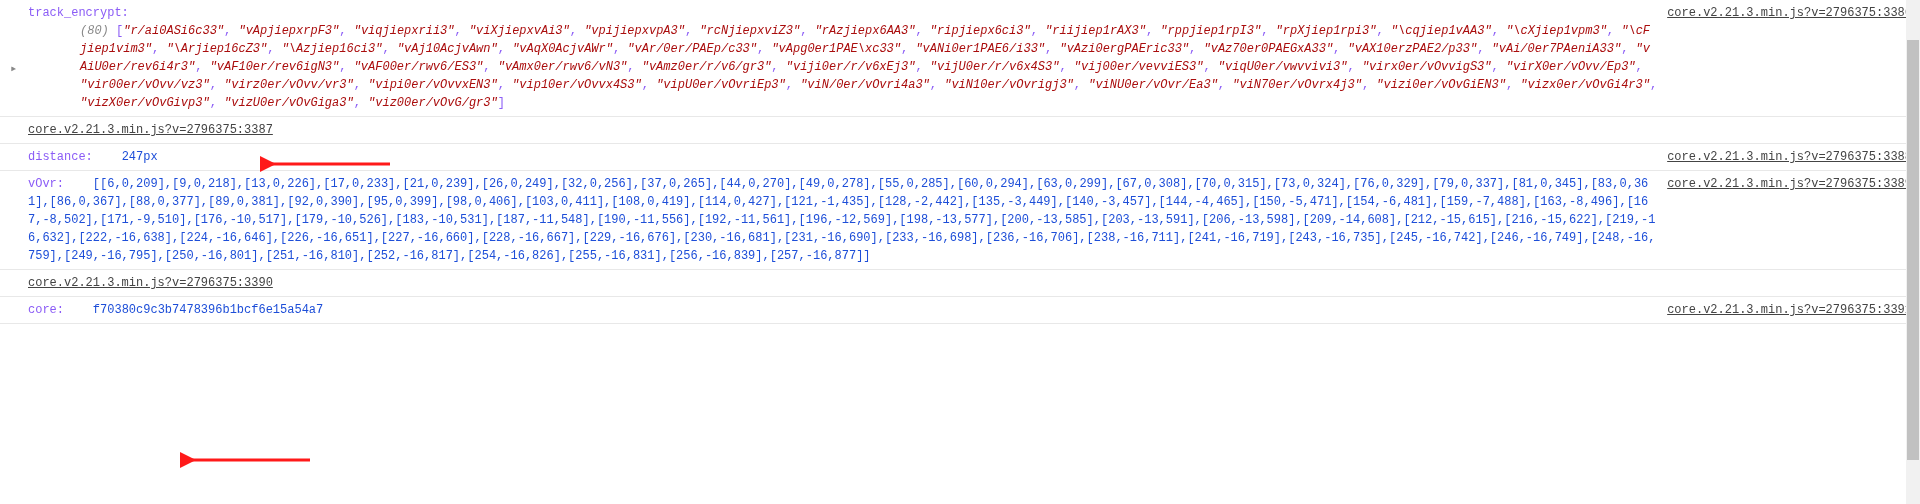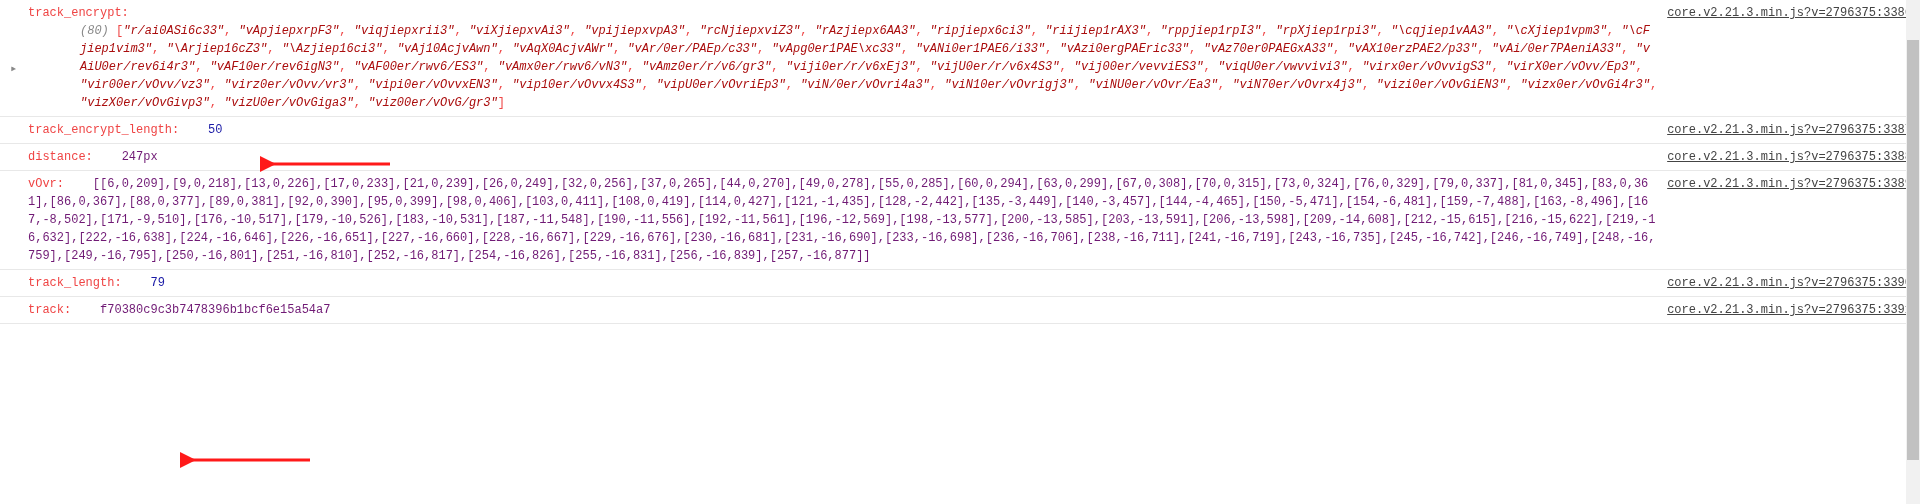--- a/index.html
+++ b/index.html
@@ -26,25 +26,25 @@
     word-break: break-all;
     padding-right: 10px;
   }
   .src {
     color: #444;
     text-decoration: underline;
     white-space: nowrap;
     flex-shrink: 0;
     align-self: flex-start;
   }
-  .label { color: #ef4444; }
+  .label { color: #8b5cf6; }
   .num { color: #1a1aa6; }
   .str { color: #aa0d0d; }
   .arr-prefix { color: #888; font-style: italic; }
-  .hash { color: #701a75; }
+  .hash { color: #1d4ed8; }
   .expand-tri {
     position: absolute;
     left: 10px;
     color: #888;
     user-select: none;
   }
   .annot {
     position: absolute;
     pointer-events: none;
     z-index: 10;
@@ -76,25 +76,20 @@
     <span class="label">track_encrypt:</span>
     <div class="indent" style="font-style:normal;">
       <span class="arr-prefix">(80)</span>
       <span class="label"> [</span><span id="enc-items" class="str"><span class="str" style="font-style:italic;">"r/ai0ASi6c33"</span><span class="label" style="font-style:normal;">, </span><span class="str" style="font-style:italic;">"vApjiepxrpF3"</span><span class="label" style="font-style:normal;">, </span><span class="str" style="font-style:italic;">"viqjiepxrii3"</span><span class="label" style="font-style:normal;">, </span><span class="str" style="font-style:italic;">"viXjiepxvAi3"</span><span class="label" style="font-style:normal;">, </span><span class="str" style="font-style:italic;">"vpijiepxvpA3"</span><span class="label" style="font-style:normal;">, </span><span class="str" style="font-style:italic;">"rcNjiepxviZ3"</span><span class="label" style="font-style:normal;">, </span><span class="str" style="font-style:italic;">"rAzjiepx6AA3"</span><span class="label" style="font-style:normal;">, </span><span class="str" style="font-style:italic;">"ripjiepx6ci3"</span><span class="label" style="font-style:normal;">, </span><span class="str" style="font-style:italic;">"riijiep1rAX3"</span><span class="label" style="font-style:normal;">, </span><span class="str" style="font-style:italic;">"rppjiep1rpI3"</span><span class="label" style="font-style:normal;">, </span><span class="str" style="font-style:italic;">"rpXjiep1rpi3"</span><span class="label" style="font-style:normal;">, </span><span class="str" style="font-style:italic;">"\cqjiep1vAA3"</span><span class="label" style="font-style:normal;">, </span><span class="str" style="font-style:italic;">"\cXjiep1vpm3"</span><span class="label" style="font-style:normal;">, </span><span class="str" style="font-style:italic;">"\cFjiep1vim3"</span><span class="label" style="font-style:normal;">, </span><span class="str" style="font-style:italic;">"\Arjiep16cZ3"</span><span class="label" style="font-style:normal;">, </span><span class="str" style="font-style:italic;">"\Azjiep16ci3"</span><span class="label" style="font-style:normal;">, </span><span class="str" style="font-style:italic;">"vAj10AcjvAwn"</span><span class="label" style="font-style:normal;">, </span><span class="str" style="font-style:italic;">"vAqX0AcjvAWr"</span><span class="label" style="font-style:normal;">, </span><span class="str" style="font-style:italic;">"vAr/0er/PAEp/c33"</span><span class="label" style="font-style:normal;">, </span><span class="str" style="font-style:italic;">"vApg0er1PAE\xc33"</span><span class="label" style="font-style:normal;">, </span><span class="str" style="font-style:italic;">"vANi0er1PAE6/i33"</span><span class="label" style="font-style:normal;">, </span><span class="str" style="font-style:italic;">"vAzi0ergPAEric33"</span><span class="label" style="font-style:normal;">, </span><span class="str" style="font-style:italic;">"vAz70er0PAEGxA33"</span><span class="label" style="font-style:normal;">, </span><span class="str" style="font-style:italic;">"vAX10erzPAE2/p33"</span><span class="label" style="font-style:normal;">, </span><span class="str" style="font-style:italic;">"vAi/0er7PAeniA33"</span><span class="label" style="font-style:normal;">, </span><span class="str" style="font-style:italic;">"vAiU0er/rev6i4r3"</span><span class="label" style="font-style:normal;">, </span><span class="str" style="font-style:italic;">"vAF10er/rev6igN3"</span><span class="label" style="font-style:normal;">, </span><span class="str" style="font-style:italic;">"vAF00er/rwv6/ES3"</span><span class="label" style="font-style:normal;">, </span><span class="str" style="font-style:italic;">"vAmx0er/rwv6/vN3"</span><span class="label" style="font-style:normal;">, </span><span class="str" style="font-style:italic;">"vAmz0er/r/v6/gr3"</span><span class="label" style="font-style:normal;">, </span><span class="str" style="font-style:italic;">"viji0er/r/v6xEj3"</span><span class="label" style="font-style:normal;">, </span><span class="str" style="font-style:italic;">"vijU0er/r/v6x4S3"</span><span class="label" style="font-style:normal;">, </span><span class="str" style="font-style:italic;">"vij00er/vevviES3"</span><span class="label" style="font-style:normal;">, </span><span class="str" style="font-style:italic;">"viqU0er/vwvvivi3"</span><span class="label" style="font-style:normal;">, </span><span class="str" style="font-style:italic;">"virx0er/vOvvigS3"</span><span class="label" style="font-style:normal;">, </span><span class="str" style="font-style:italic;">"virX0er/vOvv/Ep3"</span><span class="label" style="font-style:normal;">, </span><span class="str" style="font-style:italic;">"vir00er/vOvv/vz3"</span><span class="label" style="font-style:normal;">, </span><span class="str" style="font-style:italic;">"virz0er/vOvv/vr3"</span><span class="label" style="font-style:normal;">, </span><span class="str" style="font-style:italic;">"vipi0er/vOvvxEN3"</span><span class="label" style="font-style:normal;">, </span><span class="str" style="font-style:italic;">"vip10er/vOvvx4S3"</span><span class="label" style="font-style:normal;">, </span><span class="str" style="font-style:italic;">"vipU0er/vOvriEp3"</span><span class="label" style="font-style:normal;">, </span><span class="str" style="font-style:italic;">"viN/0er/vOvri4a3"</span><span class="label" style="font-style:normal;">, </span><span class="str" style="font-style:italic;">"viN10er/vOvrigj3"</span><span class="label" style="font-style:normal;">, </span><span class="str" style="font-style:italic;">"viNU0er/vOvr/Ea3"</span><span class="label" style="font-style:normal;">, </span><span class="str" style="font-style:italic;">"viN70er/vOvrx4j3"</span><span class="label" style="font-style:normal;">, </span><span class="str" style="font-style:italic;">"vizi0er/vOvGiEN3"</span><span class="label" style="font-style:normal;">, </span><span class="str" style="font-style:italic;">"vizx0er/vOvGi4r3"</span><span class="label" style="font-style:normal;">, </span><span class="str" style="font-style:italic;">"vizX0er/vOvGivp3"</span><span class="label" style="font-style:normal;">, </span><span class="str" style="font-style:italic;">"vizU0er/vOvGiga3"</span><span class="label" style="font-style:normal;">, </span><span class="str" style="font-style:italic;">"viz00er/vOvG/gr3"</span></span><span class="label">]</span>
     </div>
   </div>
   <span class="src">core.v2.21.3.min.js?v=2796375:3386</span>
 </div>
 
 <div class="row">
-  <div class="row-content">
-    <span class="label">track_encrypt_length:</span>
-    &nbsp;&nbsp;
-    <span class="num">50</span>
-  </div>
   <span class="src">core.v2.21.3.min.js?v=2796375:3387</span>
 </div>
 
 <div class="row">
   <div class="row-content">
     <span class="label">distance:</span>
     &nbsp;&nbsp;
     <span class="hash">247px</span>
   </div>
   <span class="src">core.v2.21.3.min.js?v=2796375:3388</span>
@@ -103,31 +98,26 @@
 <div class="row">
   <div class="row-content">
     <span class="label">vOvr:</span>
     &nbsp;&nbsp;
     <span class="hash">[[6,0,209],[9,0,218],[13,0,226],[17,0,233],[21,0,239],[26,0,249],[32,0,256],[37,0,265],[44,0,270],[49,0,278],[55,0,285],[60,0,294],[63,0,299],[67,0,308],[70,0,315],[73,0,324],[76,0,329],[79,0,337],[81,0,345],[83,0,361],[86,0,367],[88,0,377],[89,0,381],[92,0,390],[95,0,399],[98,0,406],[103,0,411],[108,0,419],[114,0,427],[121,-1,435],[128,-2,442],[135,-3,449],[140,-3,457],[144,-4,465],[150,-5,471],[154,-6,481],[159,-7,488],[163,-8,496],[167,-8,502],[171,-9,510],[176,-10,517],[179,-10,526],[183,-10,531],[187,-11,548],[190,-11,556],[192,-11,561],[196,-12,569],[198,-13,577],[200,-13,585],[203,-13,591],[206,-13,598],[209,-14,608],[212,-15,615],[216,-15,622],[219,-16,632],[222,-16,638],[224,-16,646],[226,-16,651],[227,-16,660],[228,-16,667],[229,-16,676],[230,-16,681],[231,-16,690],[233,-16,698],[236,-16,706],[238,-16,711],[241,-16,719],[243,-16,735],[245,-16,742],[246,-16,749],[248,-16,759],[249,-16,795],[250,-16,801],[251,-16,810],[252,-16,817],[254,-16,826],[255,-16,831],[256,-16,839],[257,-16,877]]</span>
   </div>
   <span class="src">core.v2.21.3.min.js?v=2796375:3389</span>
 </div>
 
 <div class="row">
-  <div class="row-content">
-    <span class="label">track_length:</span>
-    &nbsp;&nbsp;
-    <span class="num">79</span>
-  </div>
   <span class="src">core.v2.21.3.min.js?v=2796375:3390</span>
 </div>
 
 <div class="row">
   <div class="row-content">
-    <span class="label">track:</span>
+    <span class="label">core:</span>
     &nbsp;&nbsp;
     <span class="hash">f70380c9c3b7478396b1bcf6e15a54a7</span>
   </div>
   <span class="src">core.v2.21.3.min.js?v=2796375:3391</span>
 </div>
 
 <div class="annot" style="left:260px; top:152px;">
   <svg width="140" height="24">
     <defs>
       <marker id="ah1" markerWidth="10" markerHeight="10" refX="2" refY="5" orient="auto">

